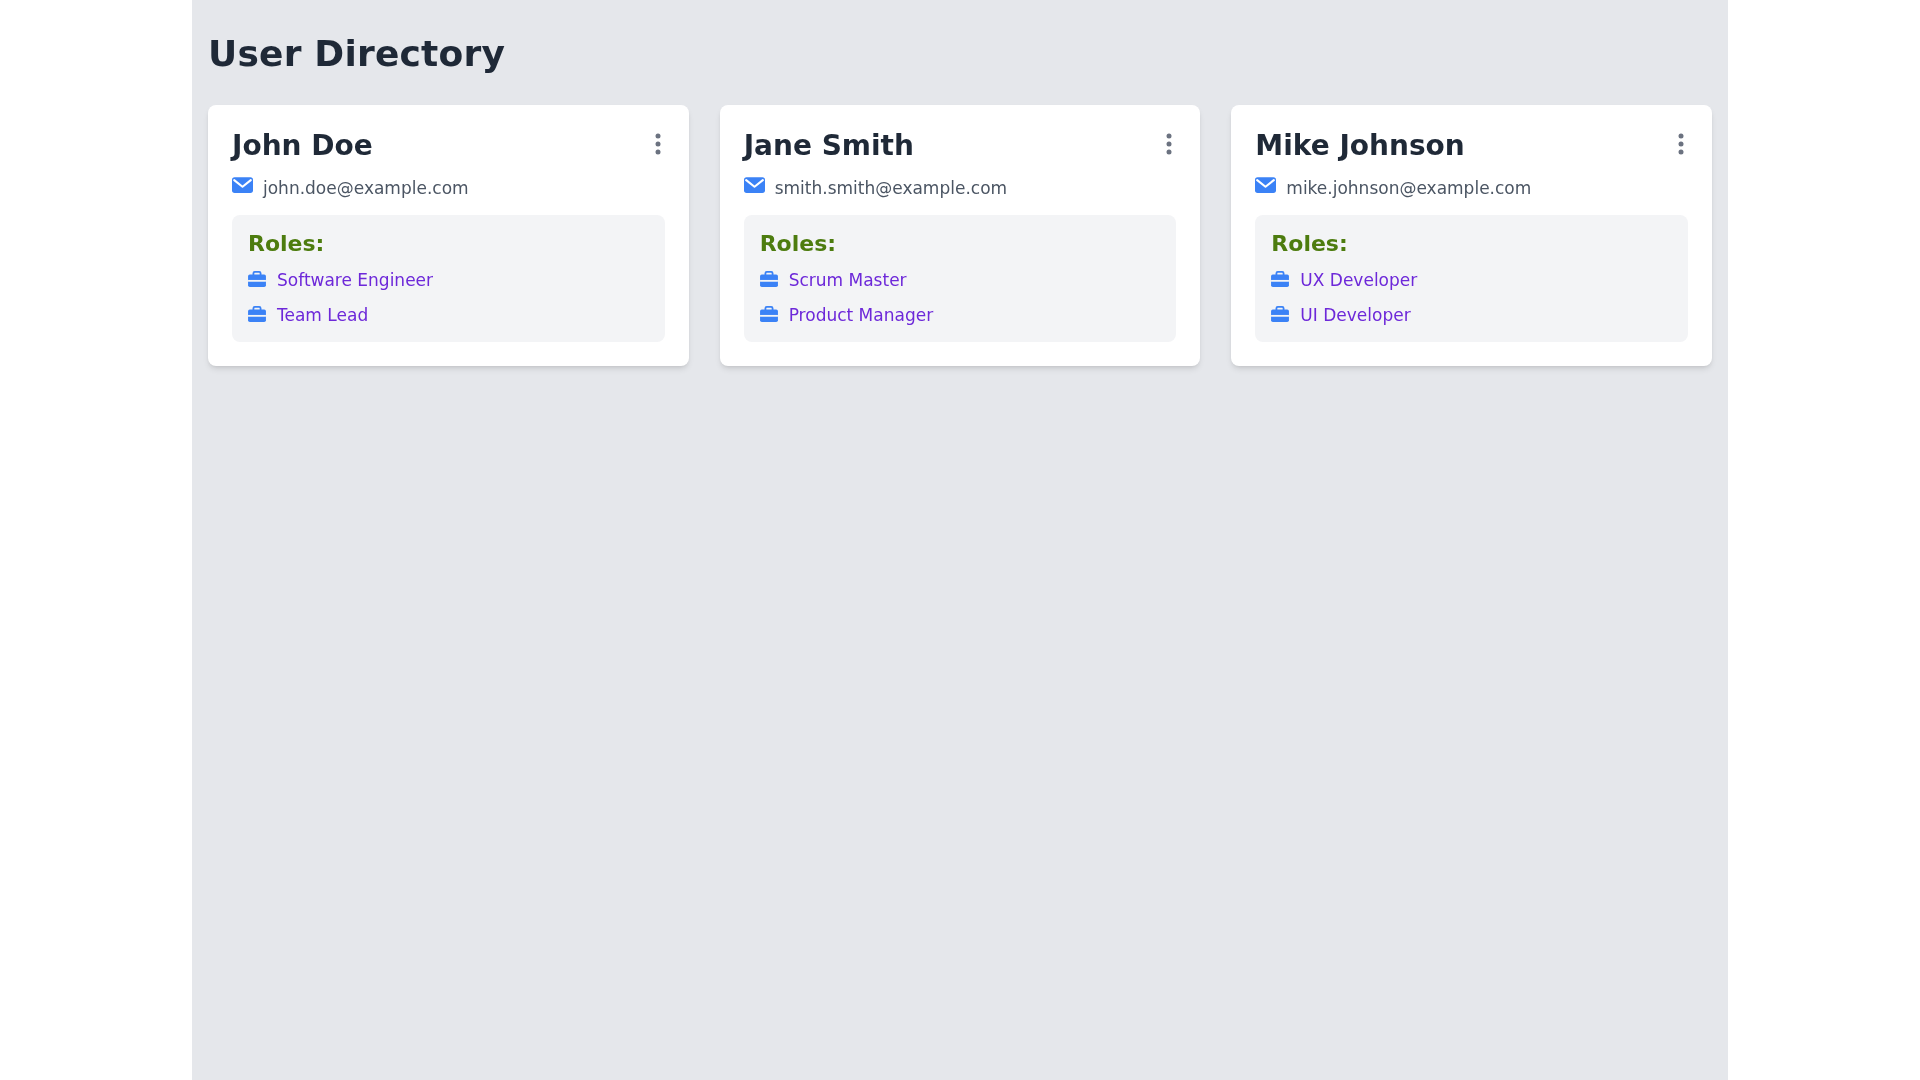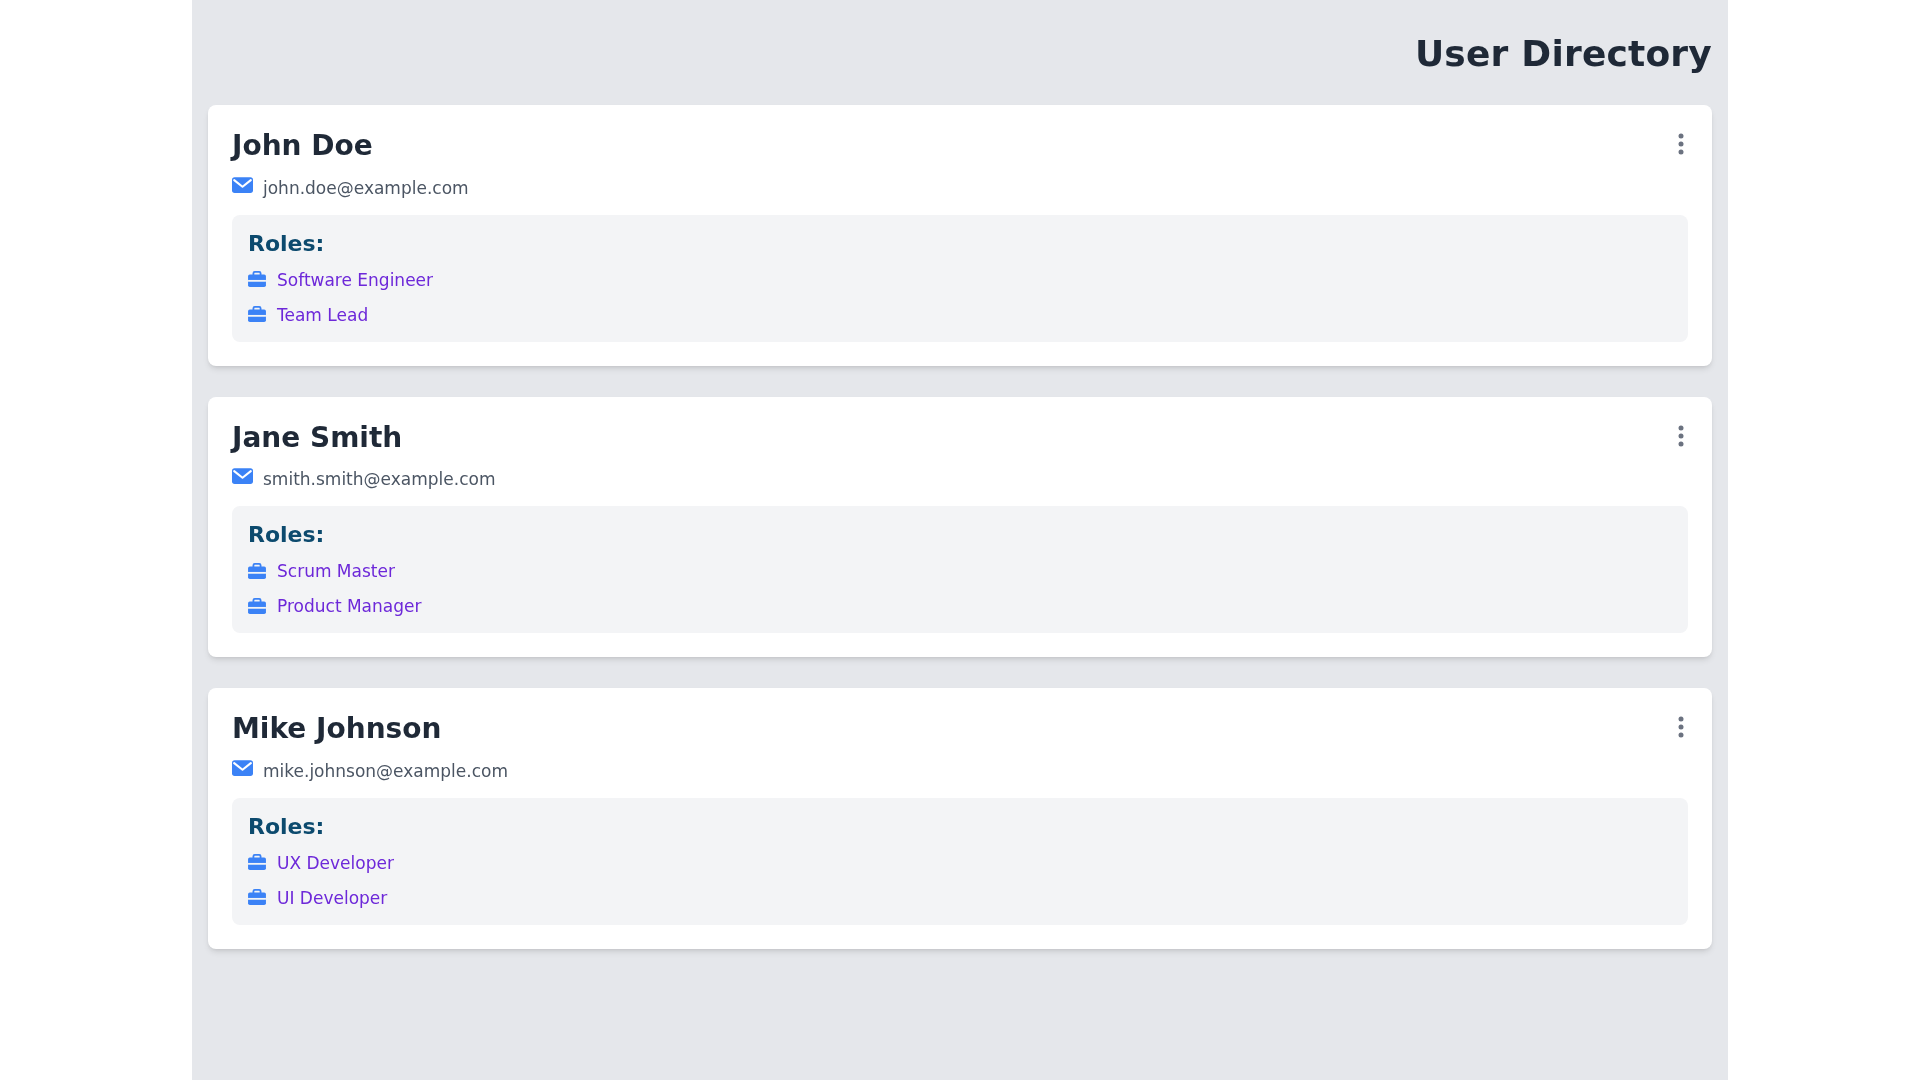--- a/index.html
+++ b/index.html
@@ -10,30 +10,30 @@
   }
   .app-container {
     max-width: 1536px;
     margin: 0 auto;
     background: #e5e7eb;
     min-height: 1080px;
     padding: 32px 16px;
   }
   .page-title {
     margin: 0 0 30px 0;
-    text-align: right;
+    text-align: left;
     font-size: 36px;
     line-height: 1.2;
     font-weight: 700;
     color: #1f2937;
     letter-spacing: 0.2px;
   }
   .cards-grid {
     display: grid;
-    grid-template-columns: repeat(1, 1fr);
+    grid-template-columns: repeat(3, 1fr);
     gap: 31px;
   }
   .user-card {
     background: #ffffff;
     border-radius: 8px;
     padding: 24px;
     box-shadow: 0 4px 6px -1px rgba(0,0,0,0.10), 0 2px 4px -2px rgba(0,0,0,0.10);
   }
   .card-header {
     display: flex;
@@ -69,21 +69,21 @@
     margin-top: 16px;
     background: #f3f4f6;
     border-radius: 8px;
     padding: 16px;
   }
   .roles-label {
     margin: 0;
     font-size: 22px;
     line-height: 25px;
     font-weight: 700;
-    color: #0c4a6e;
+    color: #4d7c0f;
   }
   .role-item {
     display: flex;
     align-items: center;
     gap: 11px;
     margin-top: 13px;
     font-size: 17px;
     line-height: 22px;
     color: #6d28d9;
   }

